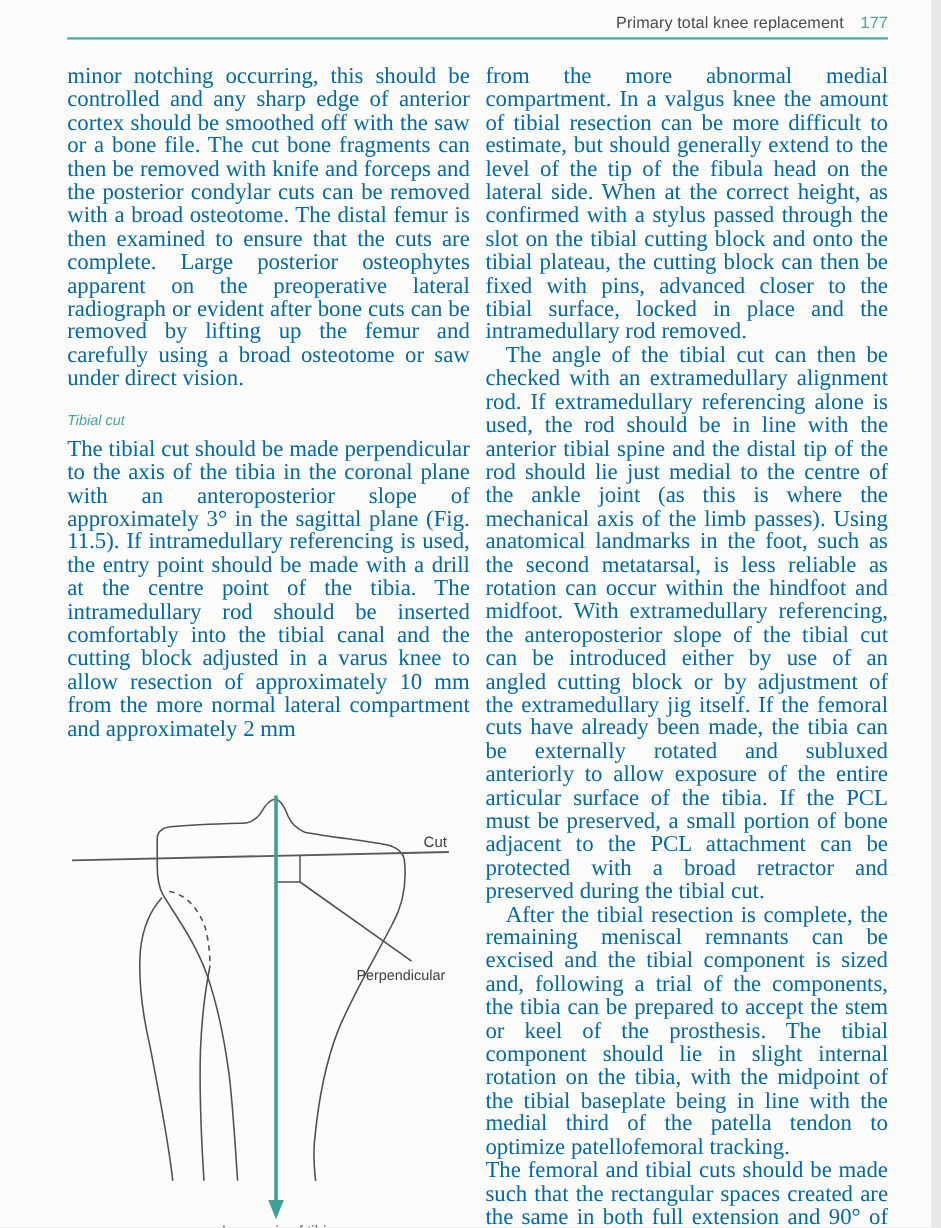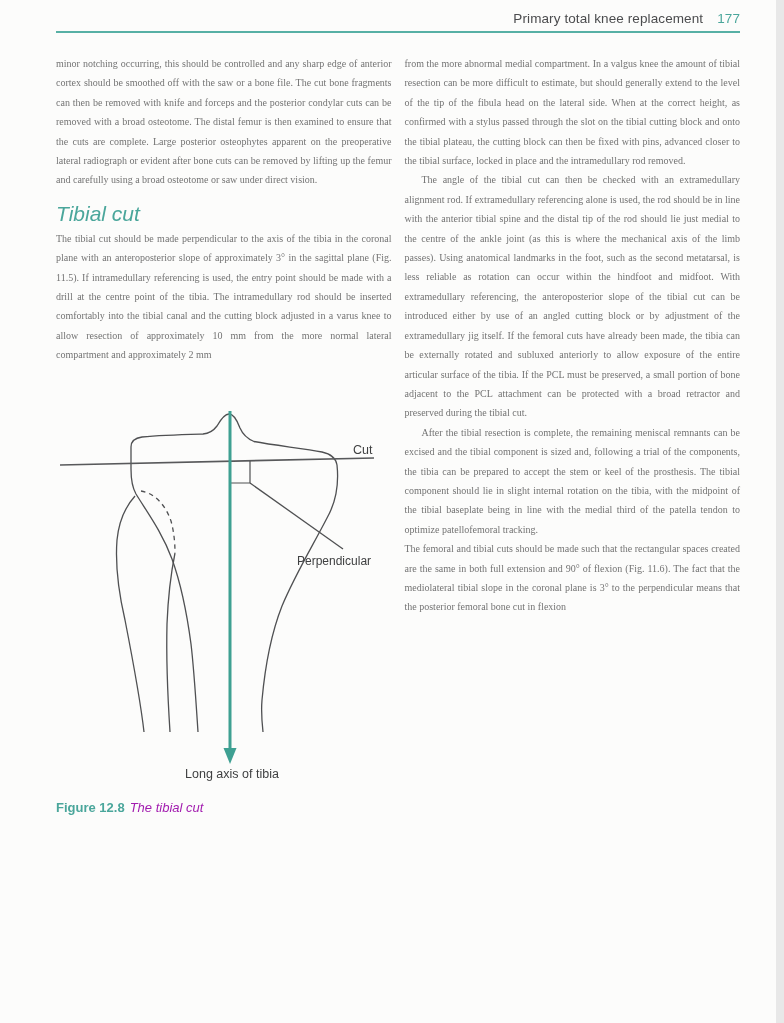--- a/index.html
+++ b/index.html
@@ -47,34 +47,34 @@
     width: 684px;
     display: flex;
     gap: 13px;
   }
   .col {
     width: 335.5px;
     flex: 0 0 auto;
   }
   .body-text {
     margin: 0;
-    font-size: 10px;
+    font-size: 19px;
     line-height: 19.4px;
     text-align: justify;
-    color: #737373;
+    color: #0369a1;
   }
   .body-text.indent {
     text-indent: 17px;
   }
   .section-heading {
     margin: 14px 0 5px 0;
     font-family: "Liberation Sans", sans-serif;
     font-style: italic;
     font-weight: normal;
-    font-size: 21px;
+    font-size: 12px;
     line-height: 20px;
     color: #4aa69b;
   }
   
   .figure {
     margin: 42px 0 0 0;
     width: 340px;
   }
   .figure svg {
     display: block;

